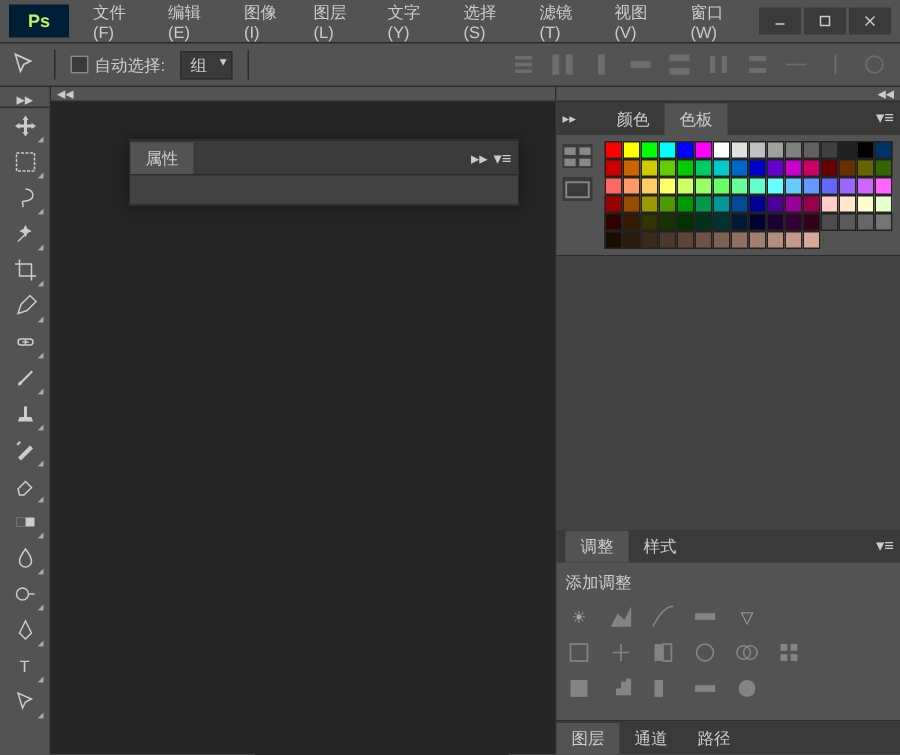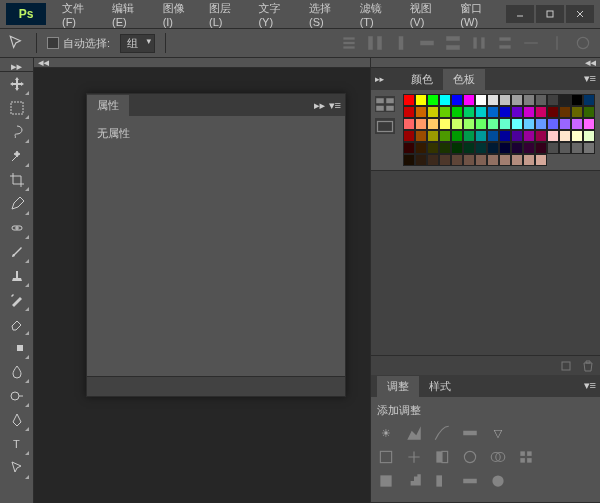--- a/index.html
+++ b/index.html
@@ -258,23 +258,20 @@
   <div class="canvas-area">
     <div class="collapse-tab" style="justify-content:flex-start;padding-left:4px">◂◂</div>
 
     <div class="properties-panel">
       <div class="prop-tabs">
         <span class="tab">属性</span>
         <div class="icons">
           <span>▸▸</span>
           <span>▾≡</span>
         </div>
-      </div>
-      <div class="prop-body">
-        <span>无属性</span>
       </div>
       <div class="prop-footer">
         <div><svg viewBox="0 0 14 14">
               <circle cx="7" cy="7" r="5" fill="none" stroke="#999"></circle>
             </svg></div>
         <div><svg viewBox="0 0 14 14">
               <path d="M3 4h8l-1 8h-6zM5 2h4v2h-4z" fill="none" stroke="#999"></path>
             </svg></div>
       </div>
     </div>
@@ -502,14 +499,19 @@
             </div>
           <div>
               <svg viewBox="0 0 16 16">
                 <circle cx="8" cy="8" r="5" fill="#999"></circle>
               </svg>
             </div>
         </div>
       </div>
     </div>
 
+    <div class="layers-tabs">
+      <span class="tab active">图层</span>
+      <span class="tab">通道</span>
+      <span class="tab">路径</span>
+    </div>
   </div>
 </div>
 
 </body></html>

